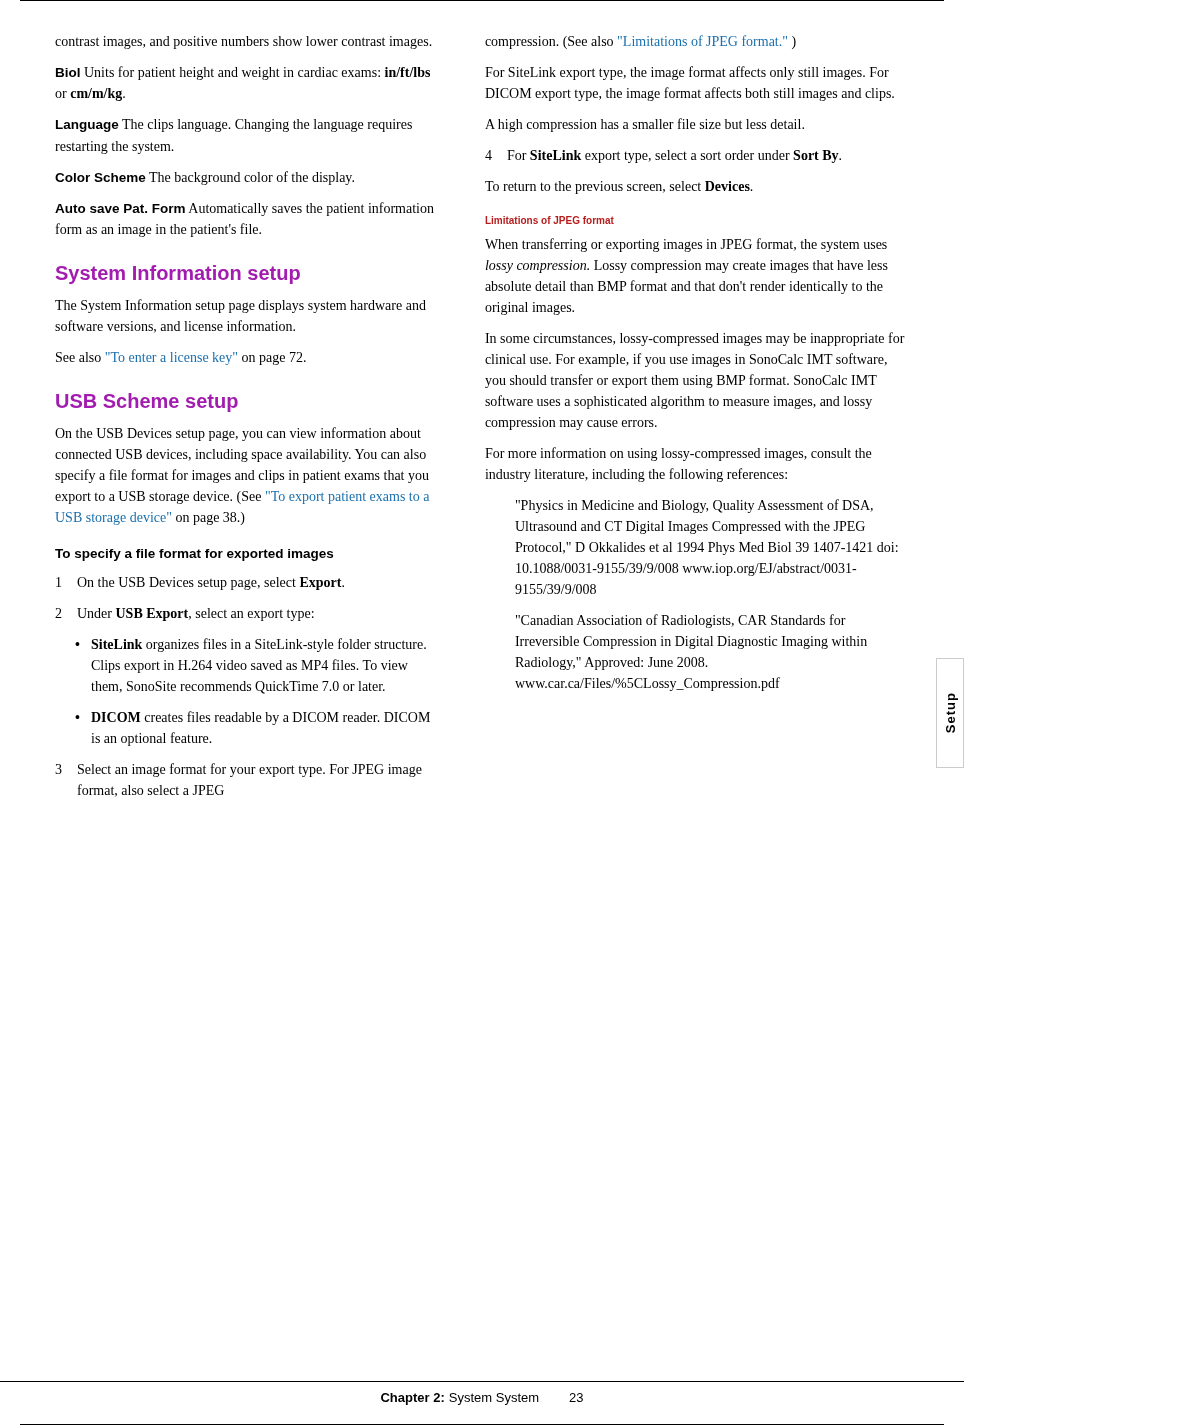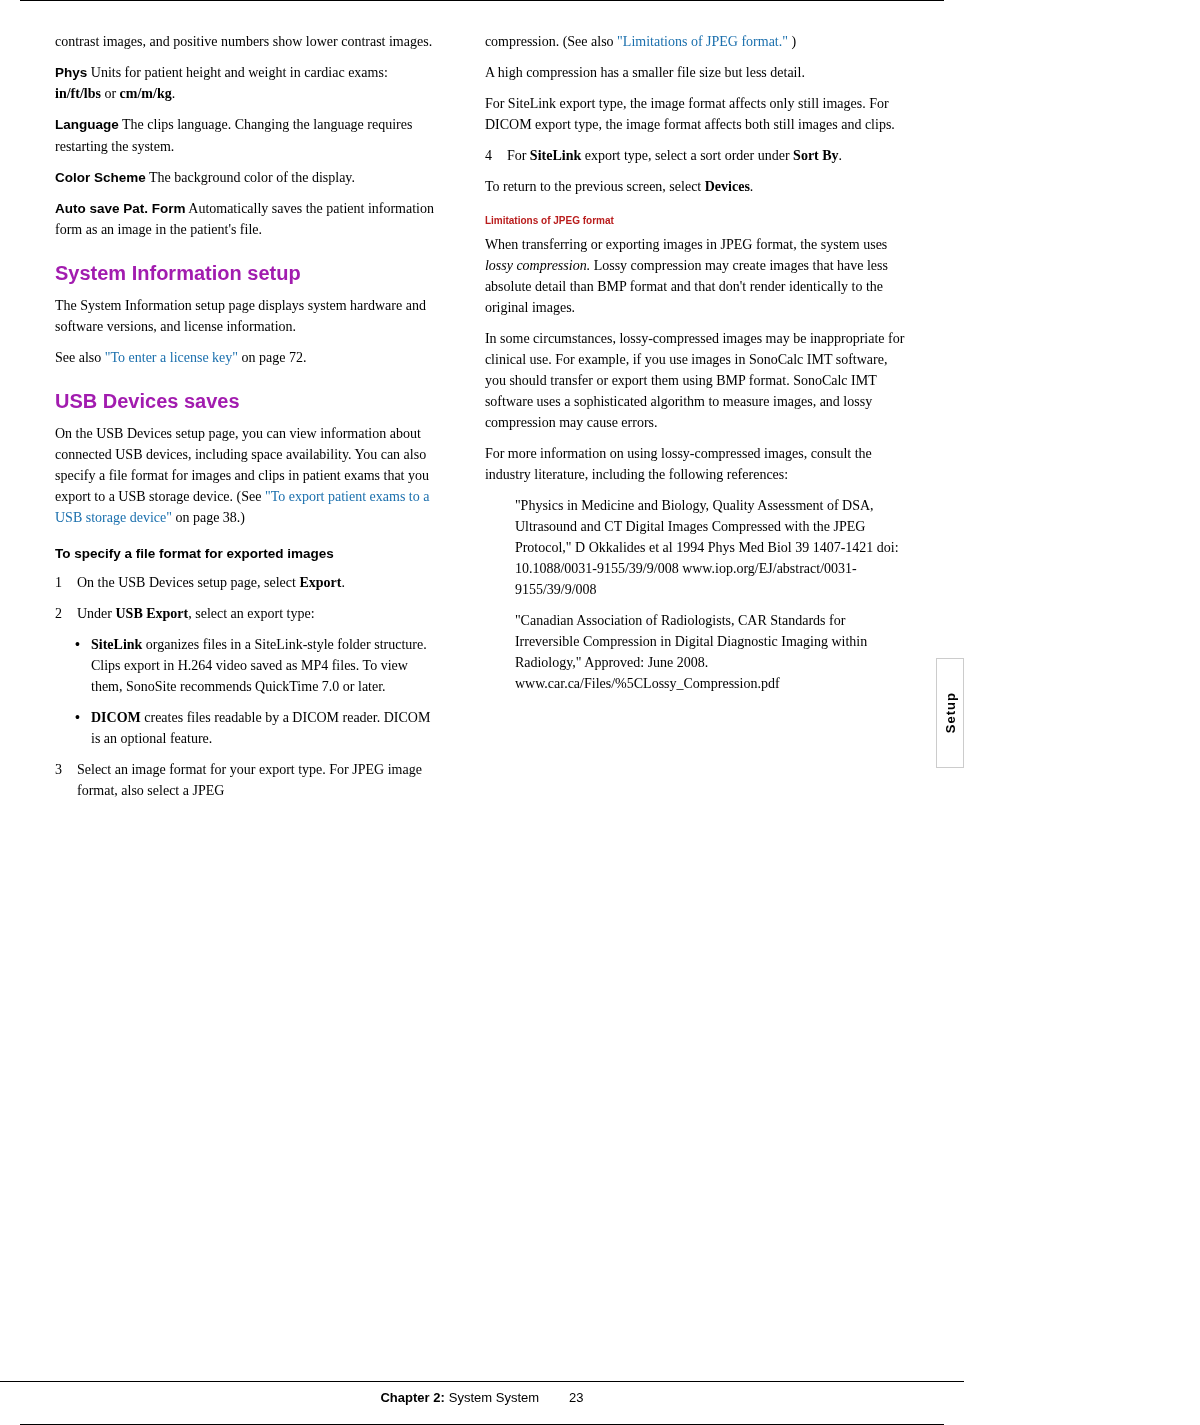--- a/index.html
+++ b/index.html
@@ -165,21 +165,21 @@
 <div class="content-wrapper">
   <div class="top-border"></div>
 
   <div class="columns-wrapper">
 
     <div class="left-column">
 
       <p>contrast images, and positive numbers show lower contrast images.</p>
 
       <p>
-        <span class="bold-term">Phys</span>
+        <span class="bold-term">Biol</span>
         <span> Units for patient height and weight in cardiac exams: <strong>in/ft/lbs</strong> or <strong>cm/m/kg</strong>.</span>
       </p>
 
       <p>
         <span class="bold-term">Language</span>
         <span> The clips language. Changing the language requires restarting the system.</span>
       </p>
 
       <p>
         <span class="bold-term">Color Scheme</span>
@@ -194,21 +194,21 @@
       <div class="section-heading">System Information setup</div>
 
       <p>The System Information setup page displays system hardware and software versions, and license information.</p>
 
       <p>
         <span>See also </span>
         <a class="link-text" href="#">"To enter a license key"</a>
         <span> on page 72.</span>
       </p>
 
-      <div class="section-heading">USB Devices saves</div>
+      <div class="section-heading">USB Scheme setup</div>
 
       <p>
         <span>On the USB Devices setup page, you can view information about connected USB devices, including space availability. You can also specify a file format for images and clips in patient exams that you export to a USB storage device. (See </span>
         <a class="link-text" href="#">"To export patient exams to a USB storage device"</a>
         <span> on page 38.)</span>
       </p>
 
       <p class="bold-procedure-heading">To specify a file format for exported images</p>
 
       <ol class="numbered-list">
@@ -243,23 +243,23 @@
     </div>
 
     <div class="right-column">
 
       <p>
         <span>compression. (See also </span>
         <a class="link-text" href="#">"Limitations of JPEG format."</a>
         <span>)</span>
       </p>
 
+      <p>For SiteLink export type, the image format affects only still images. For DICOM export type, the image format affects both still images and clips.</p>
+
       <p>A high compression has a smaller file size but less detail.</p>
-
-      <p>For SiteLink export type, the image format affects only still images. For DICOM export type, the image format affects both still images and clips.</p>
 
       <ol class="numbered-list">
         <li>
           <span class="num">4</span>
           <span>For <strong>SiteLink</strong> export type, select a sort order under <strong>Sort By</strong>.</span>
         </li>
       </ol>
 
       <p>
         <span>To return to the previous screen, select <strong>Devices</strong>.</span>

